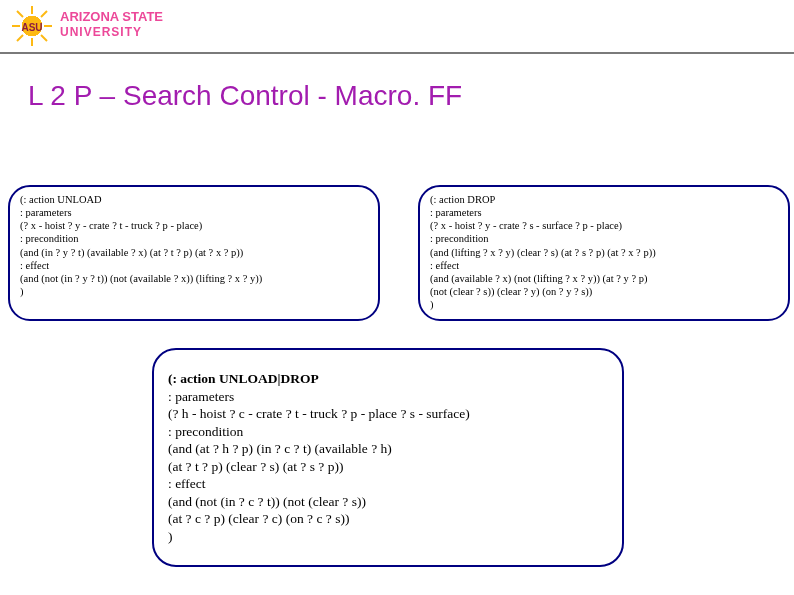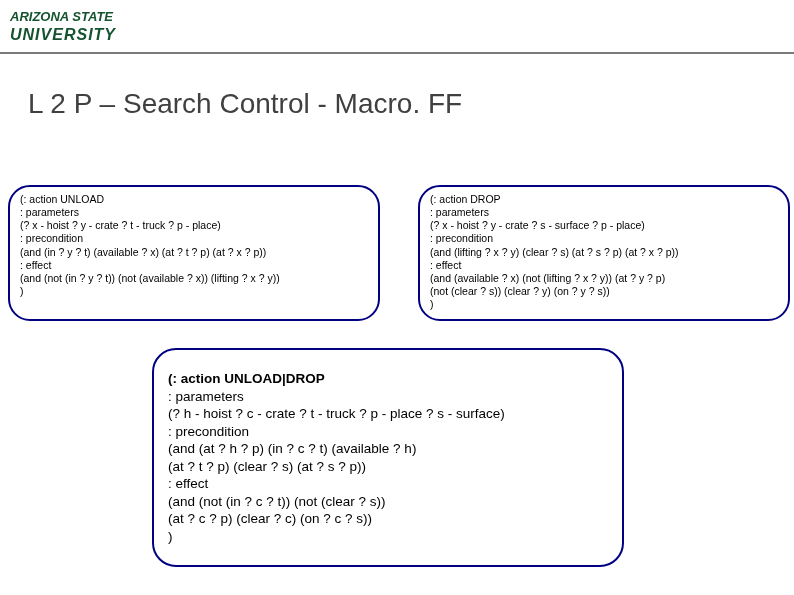--- a/index.html
+++ b/index.html
@@ -41,62 +41,62 @@
     height: 36px;
     transform: translate(-50%,-50%);
     background: radial-gradient(circle at 50% 50%, #FDB913 0 40%, transparent 40%);
   }
   .asu-logo .sunburst svg {
     position: absolute;
     left: 0; top: 0;
   }
   .asu-logo .asu-text {
     font-weight: bold;
-    color: #14532d;
+    color: #ec4899;
     font-size: 13px;
     line-height: 1.1;
     padding-top: 6px;
-    font-style: italic;
   }
   .asu-logo .asu-text .small {
-    font-size: 16px;
+    font-size: 12px;
     font-weight: bold;
     letter-spacing: 1px;
     padding-top: 2px;
   }
   .hr-line {
     position: absolute;
     left: 0;
     top: 52px;
     width: 100%;
     height: 2px;
     background: #7a7a7a;
   }
   .icaps-logo {
     position: absolute;
     right: 12px;
     top: 2px;
   }
   .title {
     position: absolute;
     left: 28px;
-    top: 88px;
+    top: 80px;
     font-size: 28px;
-    color: #404040;
+    color: #a21caf;
   }
   .code-box {
     position: absolute;
     border: 2px solid #000080;
     border-radius: 22px;
     padding: 6px 10px;
     font-size: 10.5px;
     line-height: 1.25;
     white-space: pre;
     color: #000;
     background: #fff;
+    font-family: Liberation Serif, serif;
   }
   .box-left {
     left: 8px;
     top: 185px;
     width: 348px;
     height: 120px;
   }
   .box-right {
     left: 418px;
     top: 185px;
@@ -114,20 +114,36 @@
   }
   .box-bottom .act-head {
     font-weight: bold;
   }
 </style>
 </head>
 <body>
 
 <div class="header">
   <div class="asu-logo">
+    <div class="sunburst">
+      <svg width="44" height="44" viewBox="0 0 44 44">
+        <g stroke="#FDB913" stroke-width="2">
+          <line x1="22" y1="2" x2="22" y2="10"></line>
+          <line x1="22" y1="34" x2="22" y2="42"></line>
+          <line x1="2" y1="22" x2="10" y2="22"></line>
+          <line x1="34" y1="22" x2="42" y2="22"></line>
+          <line x1="7" y1="7" x2="13" y2="13"></line>
+          <line x1="31" y1="31" x2="37" y2="37"></line>
+          <line x1="7" y1="37" x2="13" y2="31"></line>
+          <line x1="31" y1="13" x2="37" y2="7"></line>
+        </g>
+        <circle cx="22" cy="22" r="9" fill="#FDB913"></circle>
+        <text x="22" y="27" text-anchor="middle" font-family="Arial" font-size="10" font-weight="bold" fill="#8C1D40">ASU</text>
+      </svg>
+    </div>
     <div class="asu-text">
       <div>ARIZONA STATE</div>
       <div class="small">UNIVERSITY</div>
     </div>
   </div>
 
   <div class="hr-line"></div>
 </div>
 
 <div class="title">L 2 P – Search Control - Macro. FF</div>

